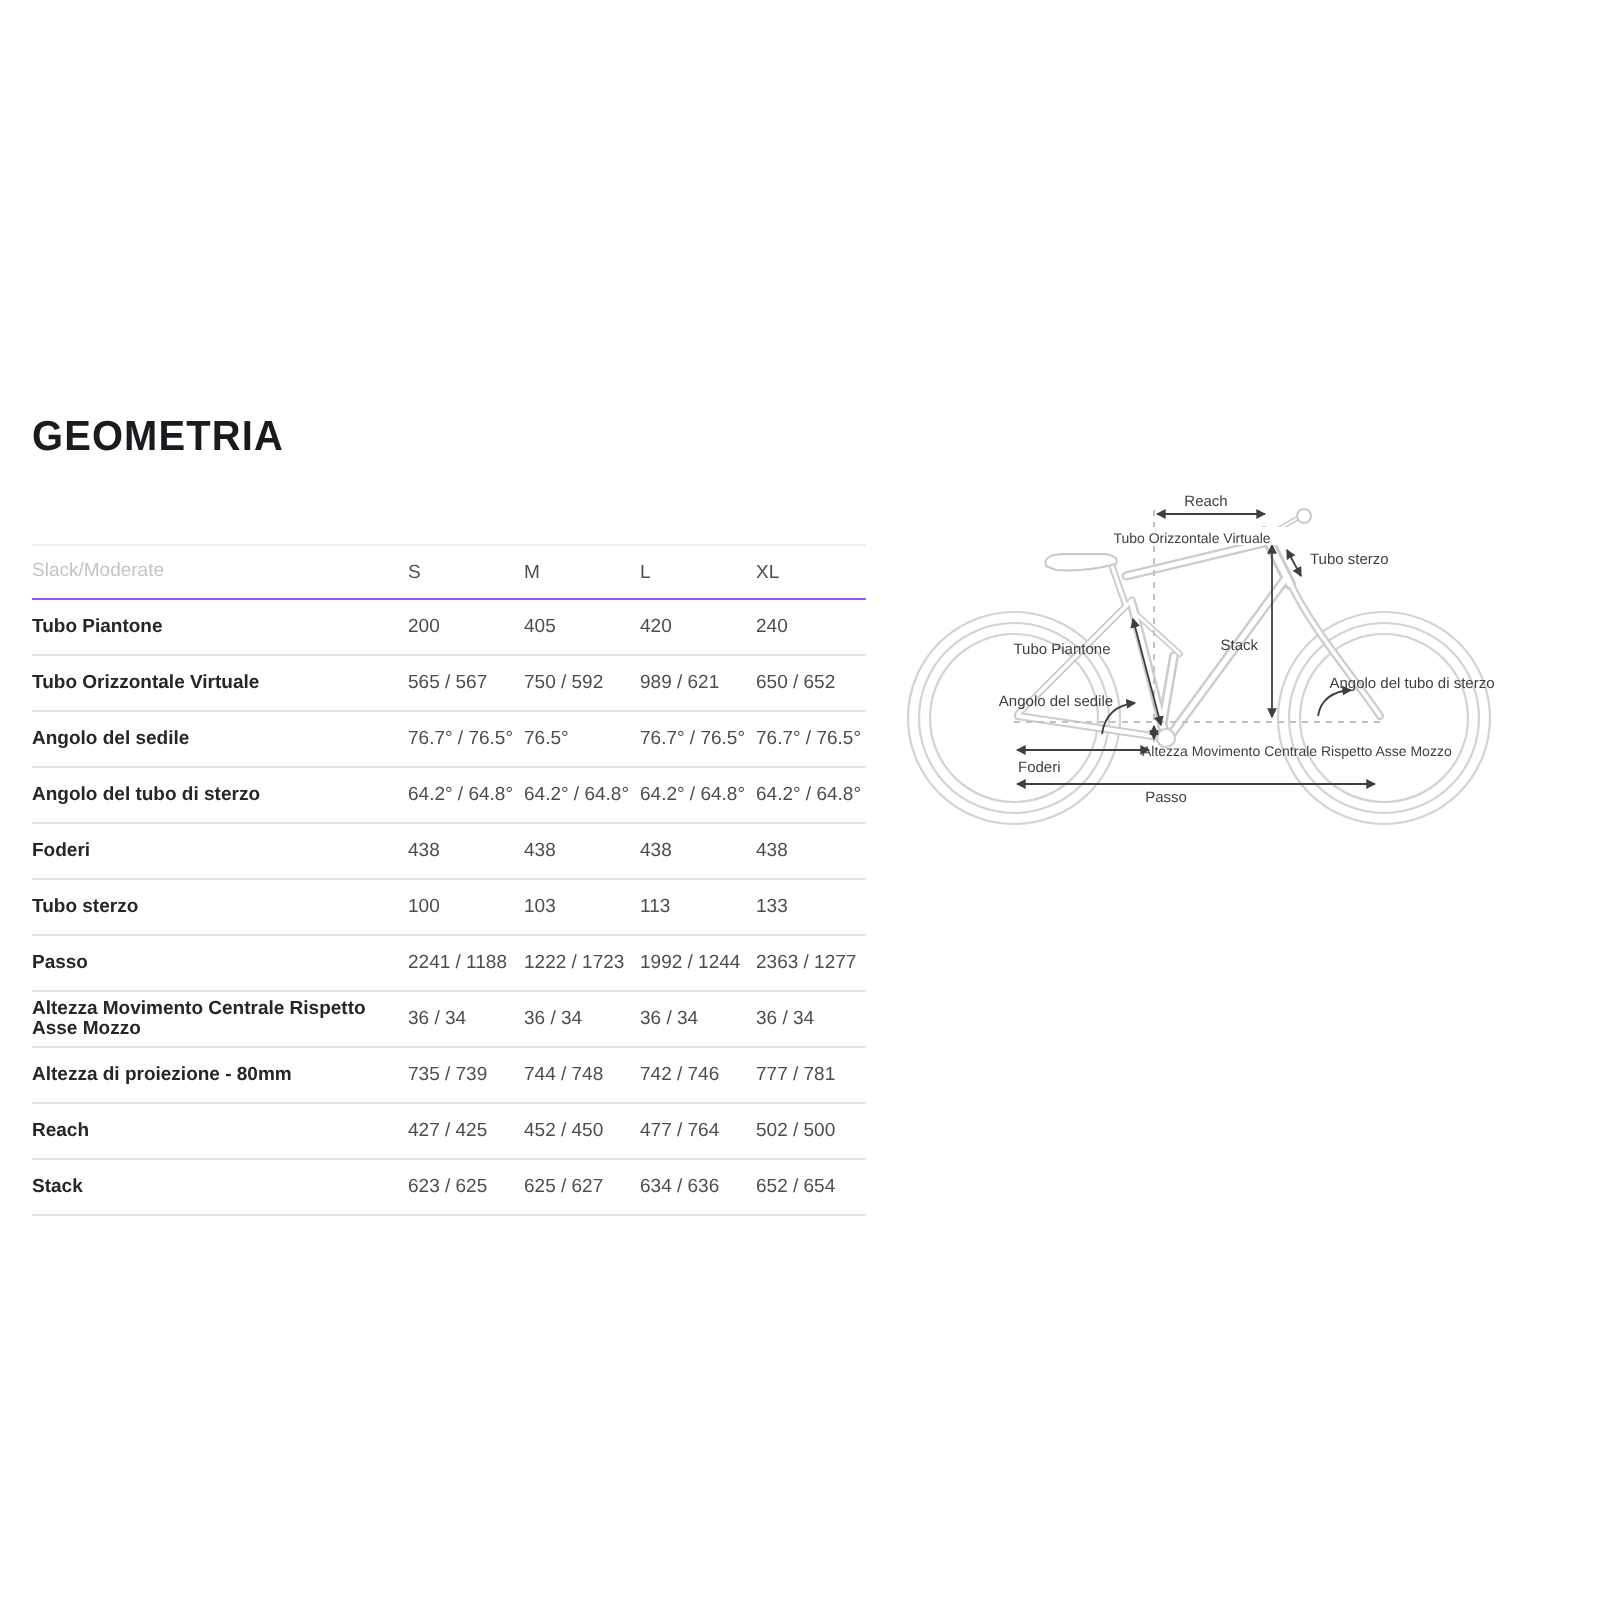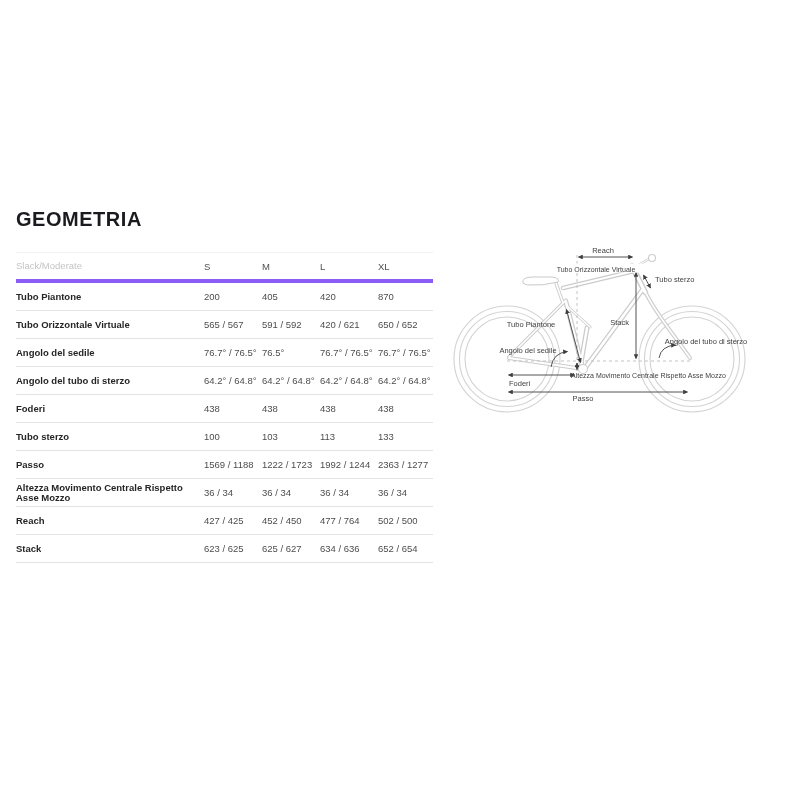--- a/index.html
+++ b/index.html
@@ -7,21 +7,21 @@
     width:800px; height:800px; background:#ffffff; position:relative;
     font-family:"Liberation Sans", sans-serif; overflow:hidden;
   }
   .page-title {
     position:absolute; left:16px; top:207px;
     font-size:21px; font-weight:bold; letter-spacing:0.6px; color:#1b1b1f;
     transform:scaleX(0.95); transform-origin:left top;
   }
   .geo-table { position:absolute; left:16px; top:252px; width:417px; font-size:9.5px; }
   .g-row { display:flex; align-items:center; height:27px; border-bottom:1px solid #e3e3e3; }
-  .g-row.header { height:26px; border-bottom:4px solid #8b5cf6; border-top:1px solid #f2f2f2; }
+  .g-row.header { height:26px; border-bottom:1px solid #8b5cf6; border-top:1px solid #f2f2f2;margin-top:20px; }
   .cell-label { flex:0 0 184px; font-weight:bold; color:#262626; padding-right:4px; line-height:1.05; }
   .g-row.header .cell-label { font-weight:normal; color:#c4c4c4; }
   .cell-val { flex:0 0 58px; color:#4d4d4d; white-space:nowrap; }
   .g-row.header .cell-val { color:#4f4f4f; }
   .diagram { position:absolute; left:450px; top:243px; width:350px; height:180px; }
   .dim-label { font-size:7.5px; fill:#3f3f3f; }
   .dim-label.small { font-size:7px; }
 </style>
 </head>
 <body>
@@ -35,27 +35,27 @@
     <div class="cell-val">M</div>
     <div class="cell-val">L</div>
     <div class="cell-val">XL</div>
   </div>
 
   <div class="g-row">
     <div class="cell-label">Tubo Piantone</div>
     <div class="cell-val">200</div>
     <div class="cell-val">405</div>
     <div class="cell-val">420</div>
-    <div class="cell-val">870</div>
+    <div class="cell-val">240</div>
   </div>
   <div class="g-row">
     <div class="cell-label">Tubo Orizzontale Virtuale</div>
     <div class="cell-val">565 / 567</div>
-    <div class="cell-val">591 / 592</div>
-    <div class="cell-val">420 / 621</div>
+    <div class="cell-val">750 / 592</div>
+    <div class="cell-val">989 / 621</div>
     <div class="cell-val">650 / 652</div>
   </div>
   <div class="g-row">
     <div class="cell-label">Angolo del sedile</div>
     <div class="cell-val">76.7° / 76.5°</div>
     <div class="cell-val">76.5°</div>
     <div class="cell-val">76.7° / 76.5°</div>
     <div class="cell-val">76.7° / 76.5°</div>
   </div>
   <div class="g-row">
@@ -74,31 +74,38 @@
   </div>
   <div class="g-row">
     <div class="cell-label">Tubo sterzo</div>
     <div class="cell-val">100</div>
     <div class="cell-val">103</div>
     <div class="cell-val">113</div>
     <div class="cell-val">133</div>
   </div>
   <div class="g-row">
     <div class="cell-label">Passo</div>
-    <div class="cell-val">1569 / 1188</div>
+    <div class="cell-val">2241 / 1188</div>
     <div class="cell-val">1222 / 1723</div>
     <div class="cell-val">1992 / 1244</div>
     <div class="cell-val">2363 / 1277</div>
   </div>
   <div class="g-row">
     <div class="cell-label">Altezza Movimento Centrale Rispetto Asse Mozzo</div>
     <div class="cell-val">36 / 34</div>
     <div class="cell-val">36 / 34</div>
     <div class="cell-val">36 / 34</div>
     <div class="cell-val">36 / 34</div>
+  </div>
+  <div class="g-row">
+    <div class="cell-label">Altezza di proiezione - 80mm</div>
+    <div class="cell-val">735 / 739</div>
+    <div class="cell-val">744 / 748</div>
+    <div class="cell-val">742 / 746</div>
+    <div class="cell-val">777 / 781</div>
   </div>
   <div class="g-row">
     <div class="cell-label">Reach</div>
     <div class="cell-val">427 / 425</div>
     <div class="cell-val">452 / 450</div>
     <div class="cell-val">477 / 764</div>
     <div class="cell-val">502 / 500</div>
   </div>
   <div class="g-row">
     <div class="cell-label">Stack</div>

